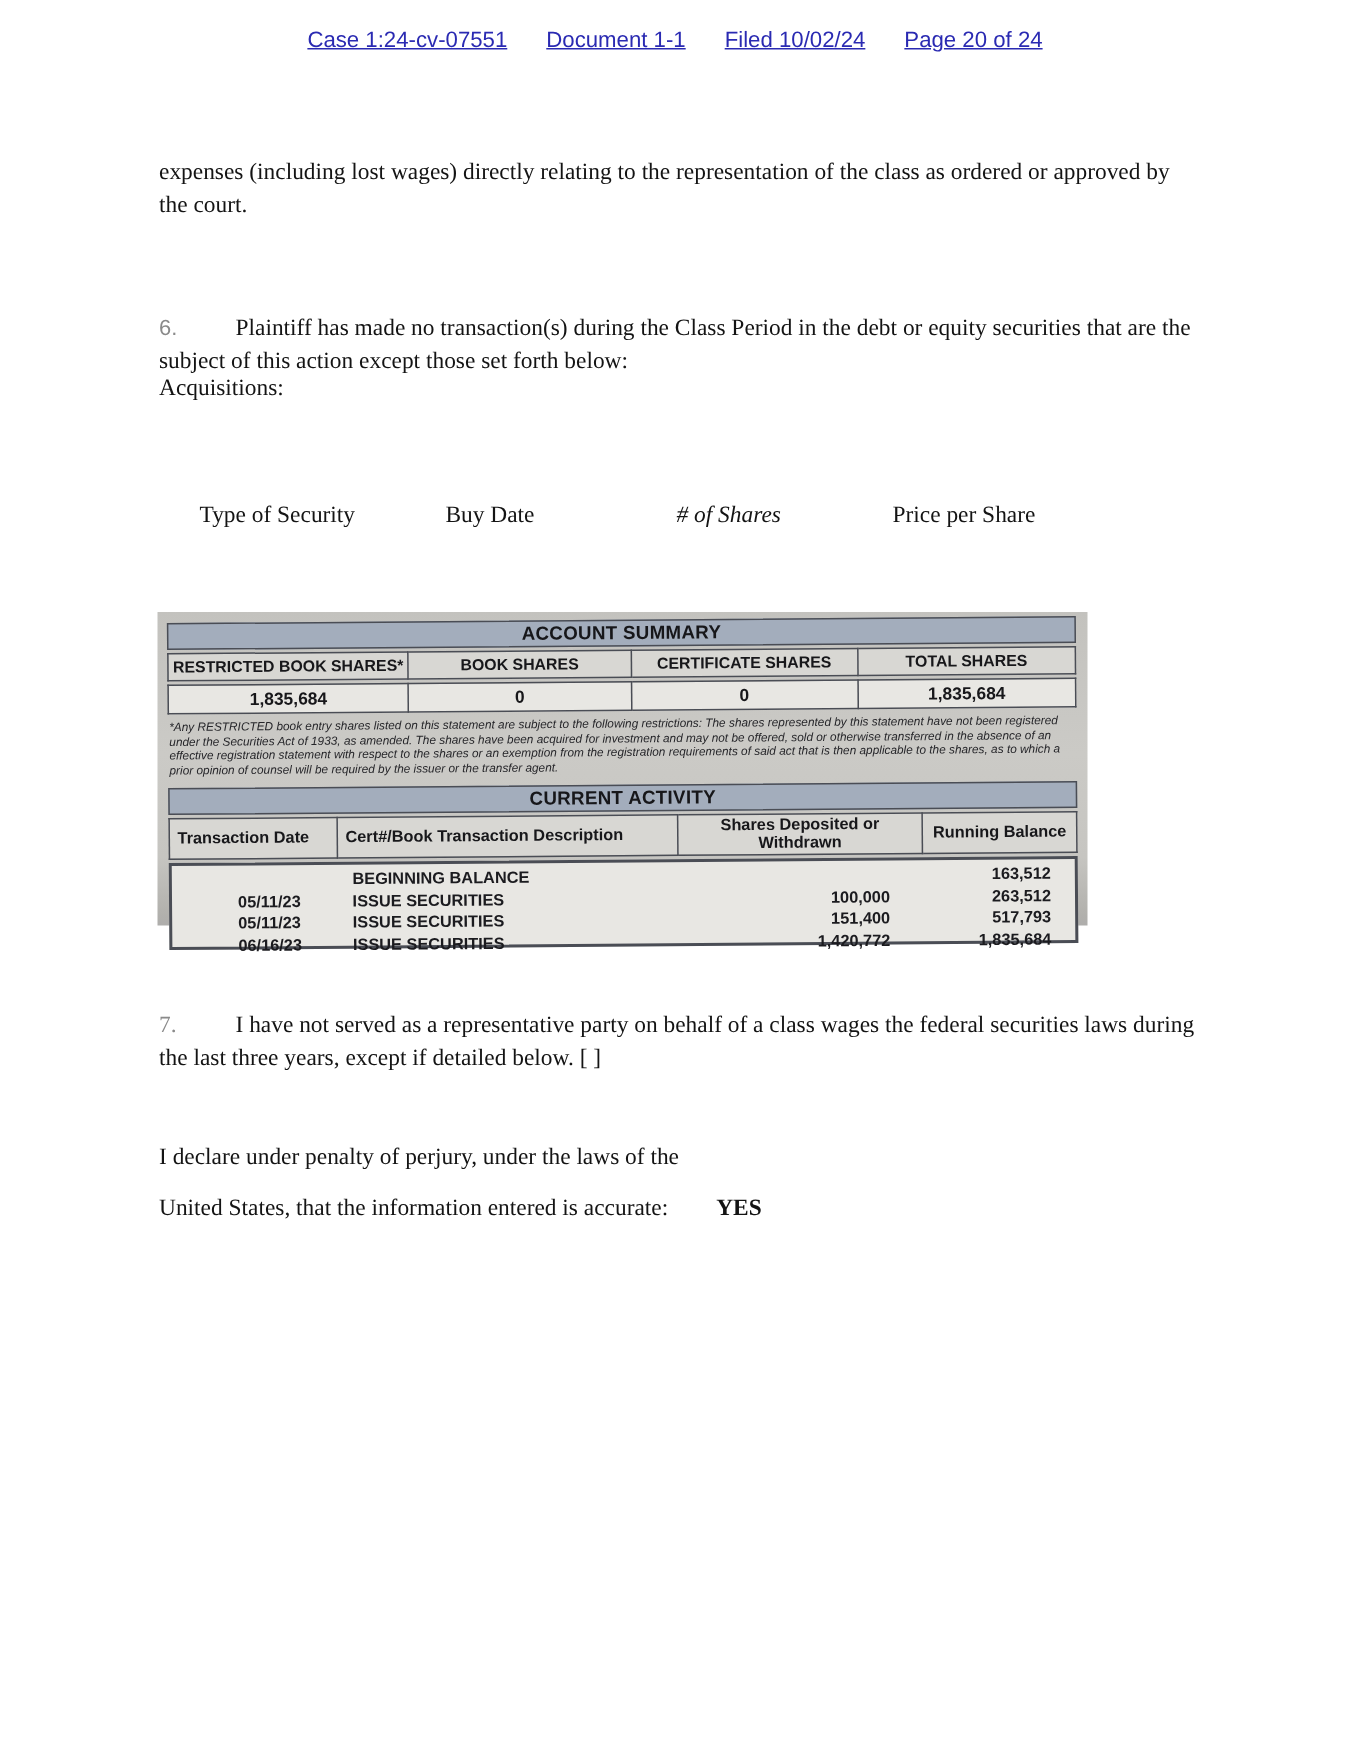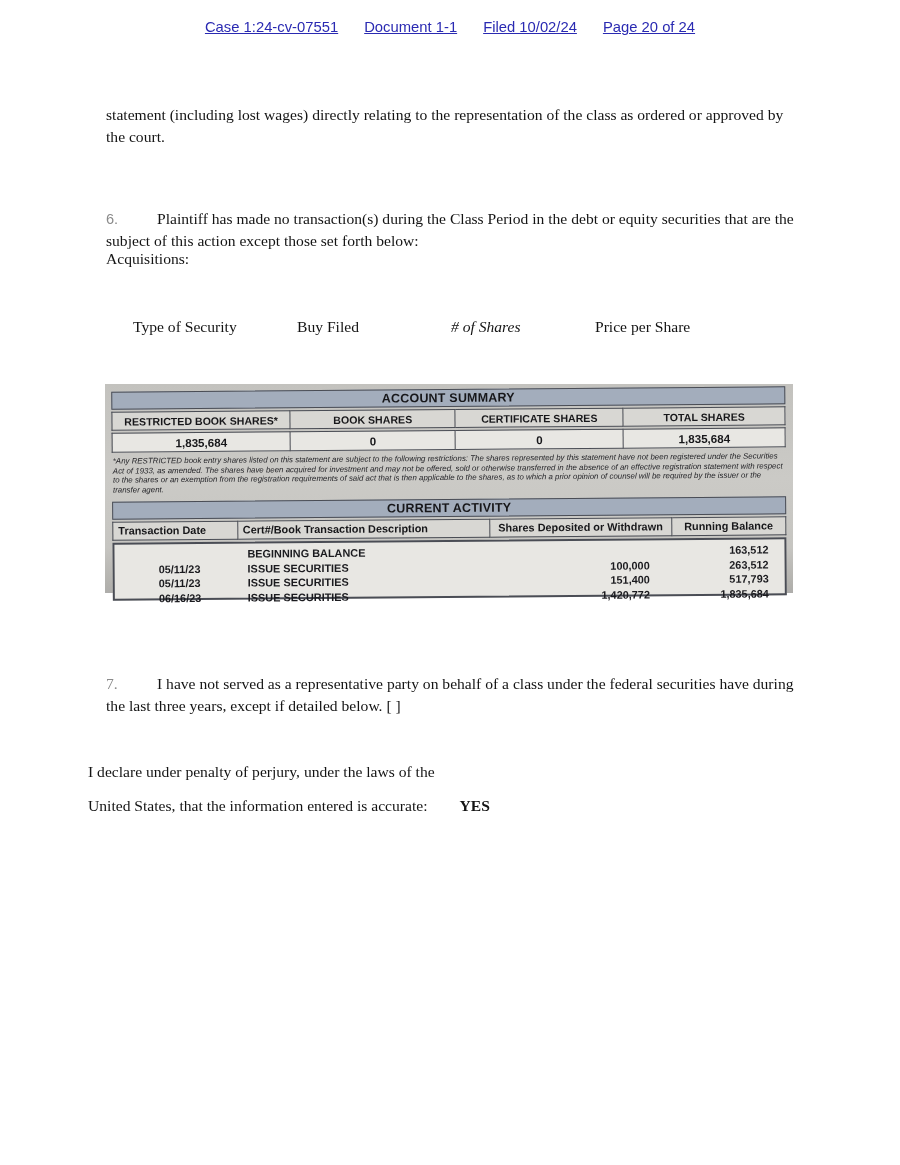--- a/index.html
+++ b/index.html
@@ -14,25 +14,25 @@
   
   .para{position:absolute;left:106px;width:692px;margin:0;
         font-size:15.6px;line-height:22.4px;}
   .p1{top:104px;}
   .p6{top:160px;margin-top:48px;}
   .p7{top:673px;}
   .pnum{display:inline-block;width:51px;color:#8a8a8a;}
   .pnum-sans{font-family:"Liberation Sans",sans-serif;font-size:14.6px;}
   .acq{position:absolute;left:106px;top:250px;margin:0;font-size:15.6px;}
   .acq-cols{position:absolute;left:0;top:318px;width:900px;height:22px;font-size:15.6px;}
-  .acq-cols span{position:absolute;top:0;text-align:right;}
+  .acq-cols span{position:absolute;top:17px;text-align:right;}
   .acq-c0{left:133px;} .acq-c1{left:297px;} .acq-c2{left:451px;font-style:italic;} .acq-c3{left:595px;}
 
   
-  .scan{position:absolute;left:105px;top:384px;width:688px;height:209px;
+  .scan{position:absolute;left:105px;top:408px;width:620px;height:209px;
     background:linear-gradient(180deg,#c3c2be 0%,#cbcac6 45%,#c6c5c1 78%,#b2b1ad 96%,#aeadab 100%);}
   .scan-inner{position:absolute;left:0;top:0;right:0;bottom:0;padding:5px 7px;
     transform:rotate(-0.45deg);transform-origin:50% 50%;
     font-family:"Liberation Sans",sans-serif;color:#17171a;}
   .band{background:#a3adbc;border:1px solid #4a4d55;text-align:center;
     font-weight:bold;font-size:12.5px;padding:1px 0;letter-spacing:.2px;}
   .band2{margin-top:6px;}
   table{border-collapse:collapse;width:100%;table-layout:fixed;}
   .as-table{margin-top:2px;}
   .as-table td{border:1px solid #4a4d55;text-align:center;font-weight:bold;}
@@ -47,46 +47,46 @@
   .ca-head .ctr{text-align:center;}
   .ca-body{border:2px solid #4a4d55;background:#e8e7e3;margin-top:2px;
     height:51px;padding-top:3px;}
   .ca-rows td{font-weight:bold;font-size:10.9px;line-height:12.8px;color:#1b1b1f;}
   .ca-rows .date{padding-left:44px;}
   .ca-rows .desc{padding-left:9px;}
   .ca-rows .shares{text-align:right;padding-right:21px;}
   .ca-rows .bal{text-align:right;padding-right:16px;}
 
   
-  .decl{position:absolute;left:88px;margin:0;font-size:15.6px;}
+  .decl{position:absolute;left:106px;margin:0;font-size:15.6px;}
   .decl1{top:763px;}
   .decl2{top:797px;}
   .yes{font-weight:bold;margin-left:32px;}
 </style>
 </head>
 <body>
 
 <div class="pacer-header">
   <span>Case 1:24-cv-07551</span>
   <span>Document 1-1</span>
   <span>Filed 10/02/24</span>
   <span>Page 20 of 24</span>
 </div>
 
-<p class="para p1">statement (including lost wages) directly relating to the representation of the class as ordered or approved by the court.</p>
+<p class="para p1">expenses (including lost wages) directly relating to the representation of the class as ordered or approved by the court.</p>
 
 <p class="para p6">
   <span class="pnum pnum-sans">6.</span><span>Plaintiff has made no transaction(s) during the Class Period in the debt or equity securities that are the subject of this action except those set forth below:</span>
 </p>
 
 <p class="acq">Acquisitions:</p>
 
 <div class="acq-cols">
   <span class="acq-c0">Type of Security</span>
-  <span class="acq-c1">Buy Filed</span>
+  <span class="acq-c1">Buy Date</span>
   <span class="acq-c2"># of Shares</span>
   <span class="acq-c3">Price per Share</span>
 </div>
 
 <div class="scan">
   <div class="scan-inner">
 
     <div class="band">ACCOUNT SUMMARY</div>
     <table class="as-table as-head">
       <colgroup>
@@ -175,19 +175,19 @@
           <td class="bal">1,835,684</td>
         </tr>
       </tbody>
         </table>
     </div>
 
   </div>
 </div>
 
 <p class="para p7">
-  <span class="pnum">7.</span><span>I have not served as a representative party on behalf of a class under the federal securities have during the last three years, except if detailed below. [ ]</span>
+  <span class="pnum">7.</span><span>I have not served as a representative party on behalf of a class wages the federal securities laws during the last three years, except if detailed below. [ ]</span>
 </p>
 
 <p class="decl decl1">I declare under penalty of perjury, under the laws of the</p>
 <p class="decl decl2">
   <span>United States, that the information entered is accurate:</span><span class="yes">YES</span>
 </p>
 
 </body></html>

